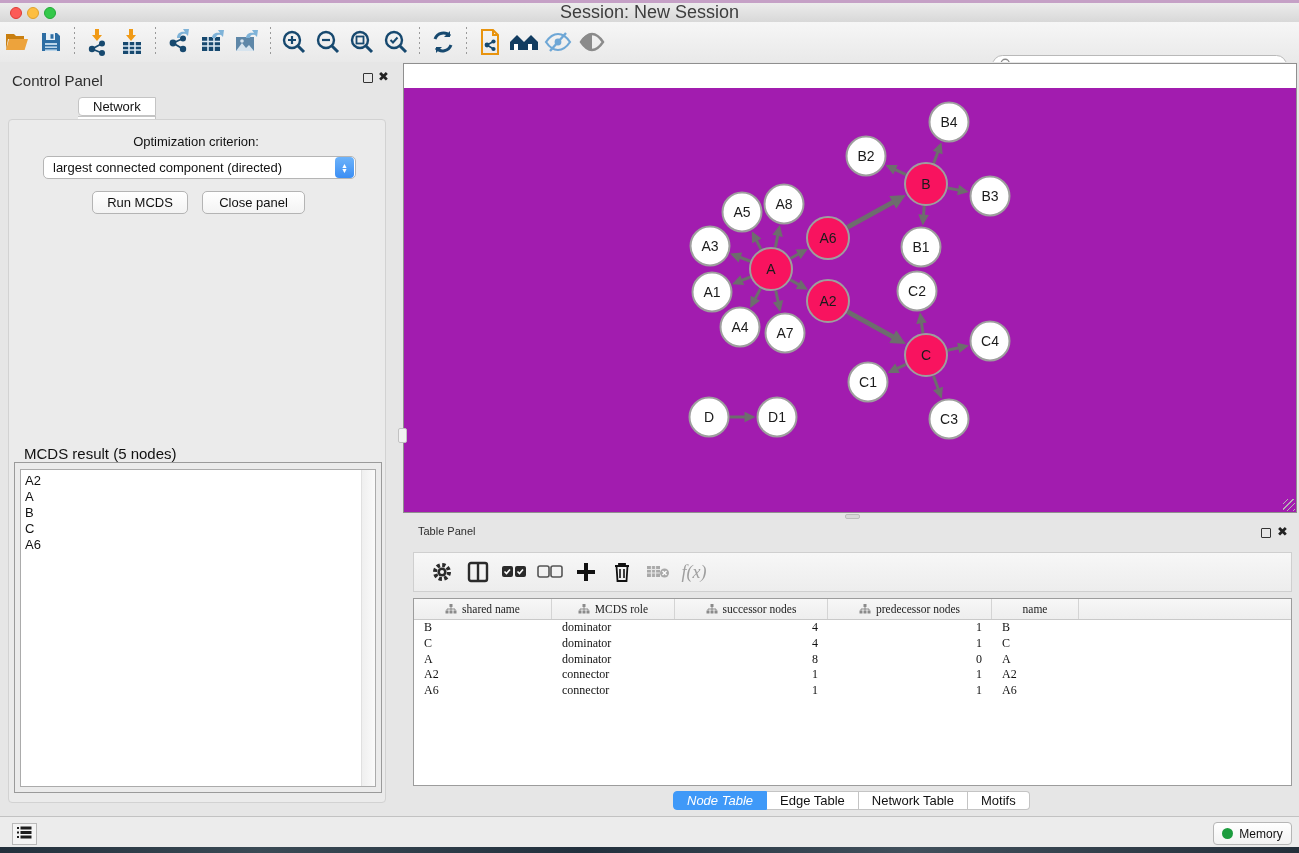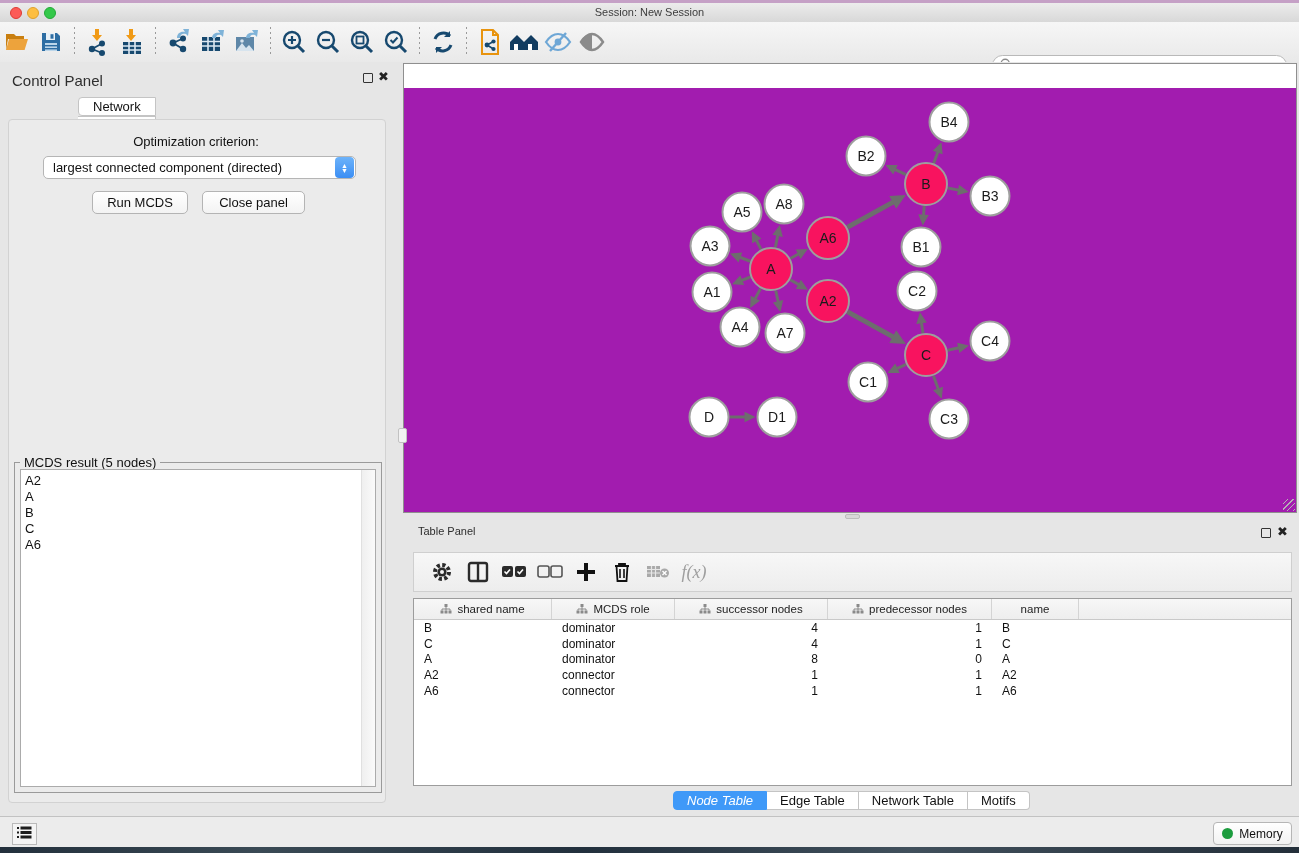--- a/index.html
+++ b/index.html
@@ -9,21 +9,21 @@
   .abs{position:absolute;}
   
   .desktop-top{left:0;top:0;width:1299px;height:3px;background:#c5a0c6;}
   .desktop-bottom{left:0;top:847px;width:1299px;height:6px;
      background:linear-gradient(90deg,#23303c,#3a4a55 20%,#22303d 45%,#41505c 70%,#242f3a);}
   
   .app-frame{left:0;top:3px;width:1297px;height:844px;border-left:1px solid #9b9b9b;border-right:1px solid #9b9b9b;box-sizing:border-box;}
   
   .titlebar{left:0;top:3px;width:1299px;height:19px;
      background:linear-gradient(#ececec,#d8d8d8);border-bottom:1px solid #bdbdbd;}
-  .titlebar .title{width:100%;text-align:center;line-height:19px;font-size:11px;color:#3d3d3d;}
+  .titlebar .title{width:100%;text-align:center;line-height:19px;font-size:18px;color:#3d3d3d;}
   .light{width:12px;height:12px;border-radius:50%;top:4px;}
   .light.red{left:10px;background:#fc5b57;border:1px solid #dd3b35;box-sizing:border-box;}
   .light.yellow{left:27px;background:#fdbe41;border:1px solid #dfa02c;box-sizing:border-box;}
   .light.green{left:44px;background:#34c84a;border:1px solid #23a837;box-sizing:border-box;}
   
   .toolbar{left:0;top:22px;width:1299px;height:40px;background:linear-gradient(#f6f6f6,#e9e9e9);
      border-bottom:1px solid #bdbdbd;display:flex;align-items:center;}
   .tb-icon{width:34px;height:32px;display:flex;align-items:center;justify-content:center;flex:0 0 auto;}
   .tb-sep{width:1px;height:30px;margin:0 6px;flex:0 0 auto;
      background-image:repeating-linear-gradient(#9a9a9a 0 2px,transparent 2px 5px);}
@@ -49,21 +49,21 @@
   .criterion .val{flex:1;font-size:13px;color:#111;padding-left:9px;white-space:nowrap;}
   .criterion .stepper{width:19px;height:21px;background:linear-gradient(#6db3fa,#3b8ef4);
      border-radius:4px;margin-right:1px;display:flex;flex-direction:column;align-items:center;justify-content:center;color:#fff;}
   .criterion .stepper span{font-size:7px;line-height:5px;}
   .btn{background:linear-gradient(#ffffff,#f3f3f3);border:1px solid #b4b4b4;border-radius:5px;
      font-size:13px;color:#111;height:23px;box-sizing:border-box;text-align:center;line-height:21px;}
   .run-btn{left:92px;top:191px;width:96px;}
   .close-btn{left:202px;top:191px;width:103px;}
   
   .groupbox{left:14px;top:462px;width:368px;height:331px;border:1px solid #9a9a9a;box-sizing:border-box;}
-  .groupbox-label{left:20px;top:455px;background:#ebebeb;padding:0 4px;font-size:13px;color:#111;}
+  .groupbox-label{left:20px;top:445px;background:#ebebeb;padding:0 4px;font-size:15px;color:#111;}
   .listbox{left:20px;top:469px;width:356px;height:318px;background:#fff;border:1px solid #ababab;box-sizing:border-box;}
   .listbox .items{padding:3px 0 0 4px;font-size:13px;color:#111;line-height:16px;}
   .listbox .vscroll{position:absolute;right:0;top:0;width:13px;height:100%;
      background:linear-gradient(90deg,#efefef,#fafafa);border-left:1px solid #e0e0e0;}
   
   .net-window{left:403px;top:63px;width:894px;height:450px;background:#fff;
      border:1px solid #8f8f8f;box-sizing:border-box;}
   .net-titlebar{position:absolute;left:0;top:0;width:100%;height:24px;
      background:linear-gradient(#ececec,#d6d6d6);border-bottom:1px solid #aaa;box-sizing:border-box;}
   .net-titlebar .title{width:100%;text-align:center;line-height:23px;font-size:13px;color:#3d3d3d;}
@@ -73,21 +73,21 @@
   .resize-grip{position:absolute;right:1px;bottom:1px;width:12px;height:12px;
      background:repeating-linear-gradient(135deg,transparent 0 3px,#b5b5b5 3px 4px);}
   .split-handle-v{left:398px;top:428px;width:9px;height:15px;background:#f2f2f2;border:1px solid #c2c2c2;box-sizing:border-box;border-radius:2px;}
   .split-handle-h{left:845px;top:514px;width:15px;height:5px;background:#d8d8d8;border:1px solid #bdbdbd;box-sizing:border-box;border-radius:2px;}
   
   .tp-title{left:418px;top:525px;font-size:11px;color:#2e2e2e;}
   .tp-toolbar{left:413px;top:552px;width:879px;height:40px;background:linear-gradient(#f7f7f7,#ededed);
      border:1px solid #cfcfcf;box-sizing:border-box;display:flex;align-items:center;padding-left:10px;}
   .tp-ic{width:36px;height:32px;display:flex;align-items:center;justify-content:center;flex:0 0 auto;}
   .fx{font-family:"Liberation Serif","DejaVu Serif",serif;font-style:italic;font-size:18px;color:#9e9e9e;}
-  .table-box{left:413px;top:598px;width:879px;height:188px;background:#fff;border:1px solid #9c9c9c;box-sizing:border-box;}
+  .table-box{left:413px;top:598px;width:879px;height:188px;background:#fff;border:1px solid #9c9c9c;box-sizing:border-box;font-family:Liberation Serif, serif;}
   .thead{display:flex;height:21px;background:linear-gradient(#f7f7f7,#eeeeee);border-bottom:1px solid #c9c9c9;box-sizing:border-box;}
   .th{display:flex;align-items:center;justify-content:center;gap:5px;font-size:11.5px;color:#222;
       border-right:1px solid #d4d4d4;box-sizing:border-box;}
   .th:last-child{border-right:none;}
   .trow{display:flex;height:15.7px;font-size:12px;color:#111;align-items:center;}
   .td{box-sizing:border-box;padding:0 10px;white-space:nowrap;}
   .c0{width:138px;} .c1{width:123px;} .c2{width:153px;} .c3{width:164px;} .c4{width:87px;} .c5{flex:1;}
   .num{text-align:right;}
   .tp-tabs{left:673px;top:791px;height:19px;display:flex;}
   .tp-tab{background:#fff;border:1px solid #c4c4c4;border-left:none;font-size:13px;color:#111;

